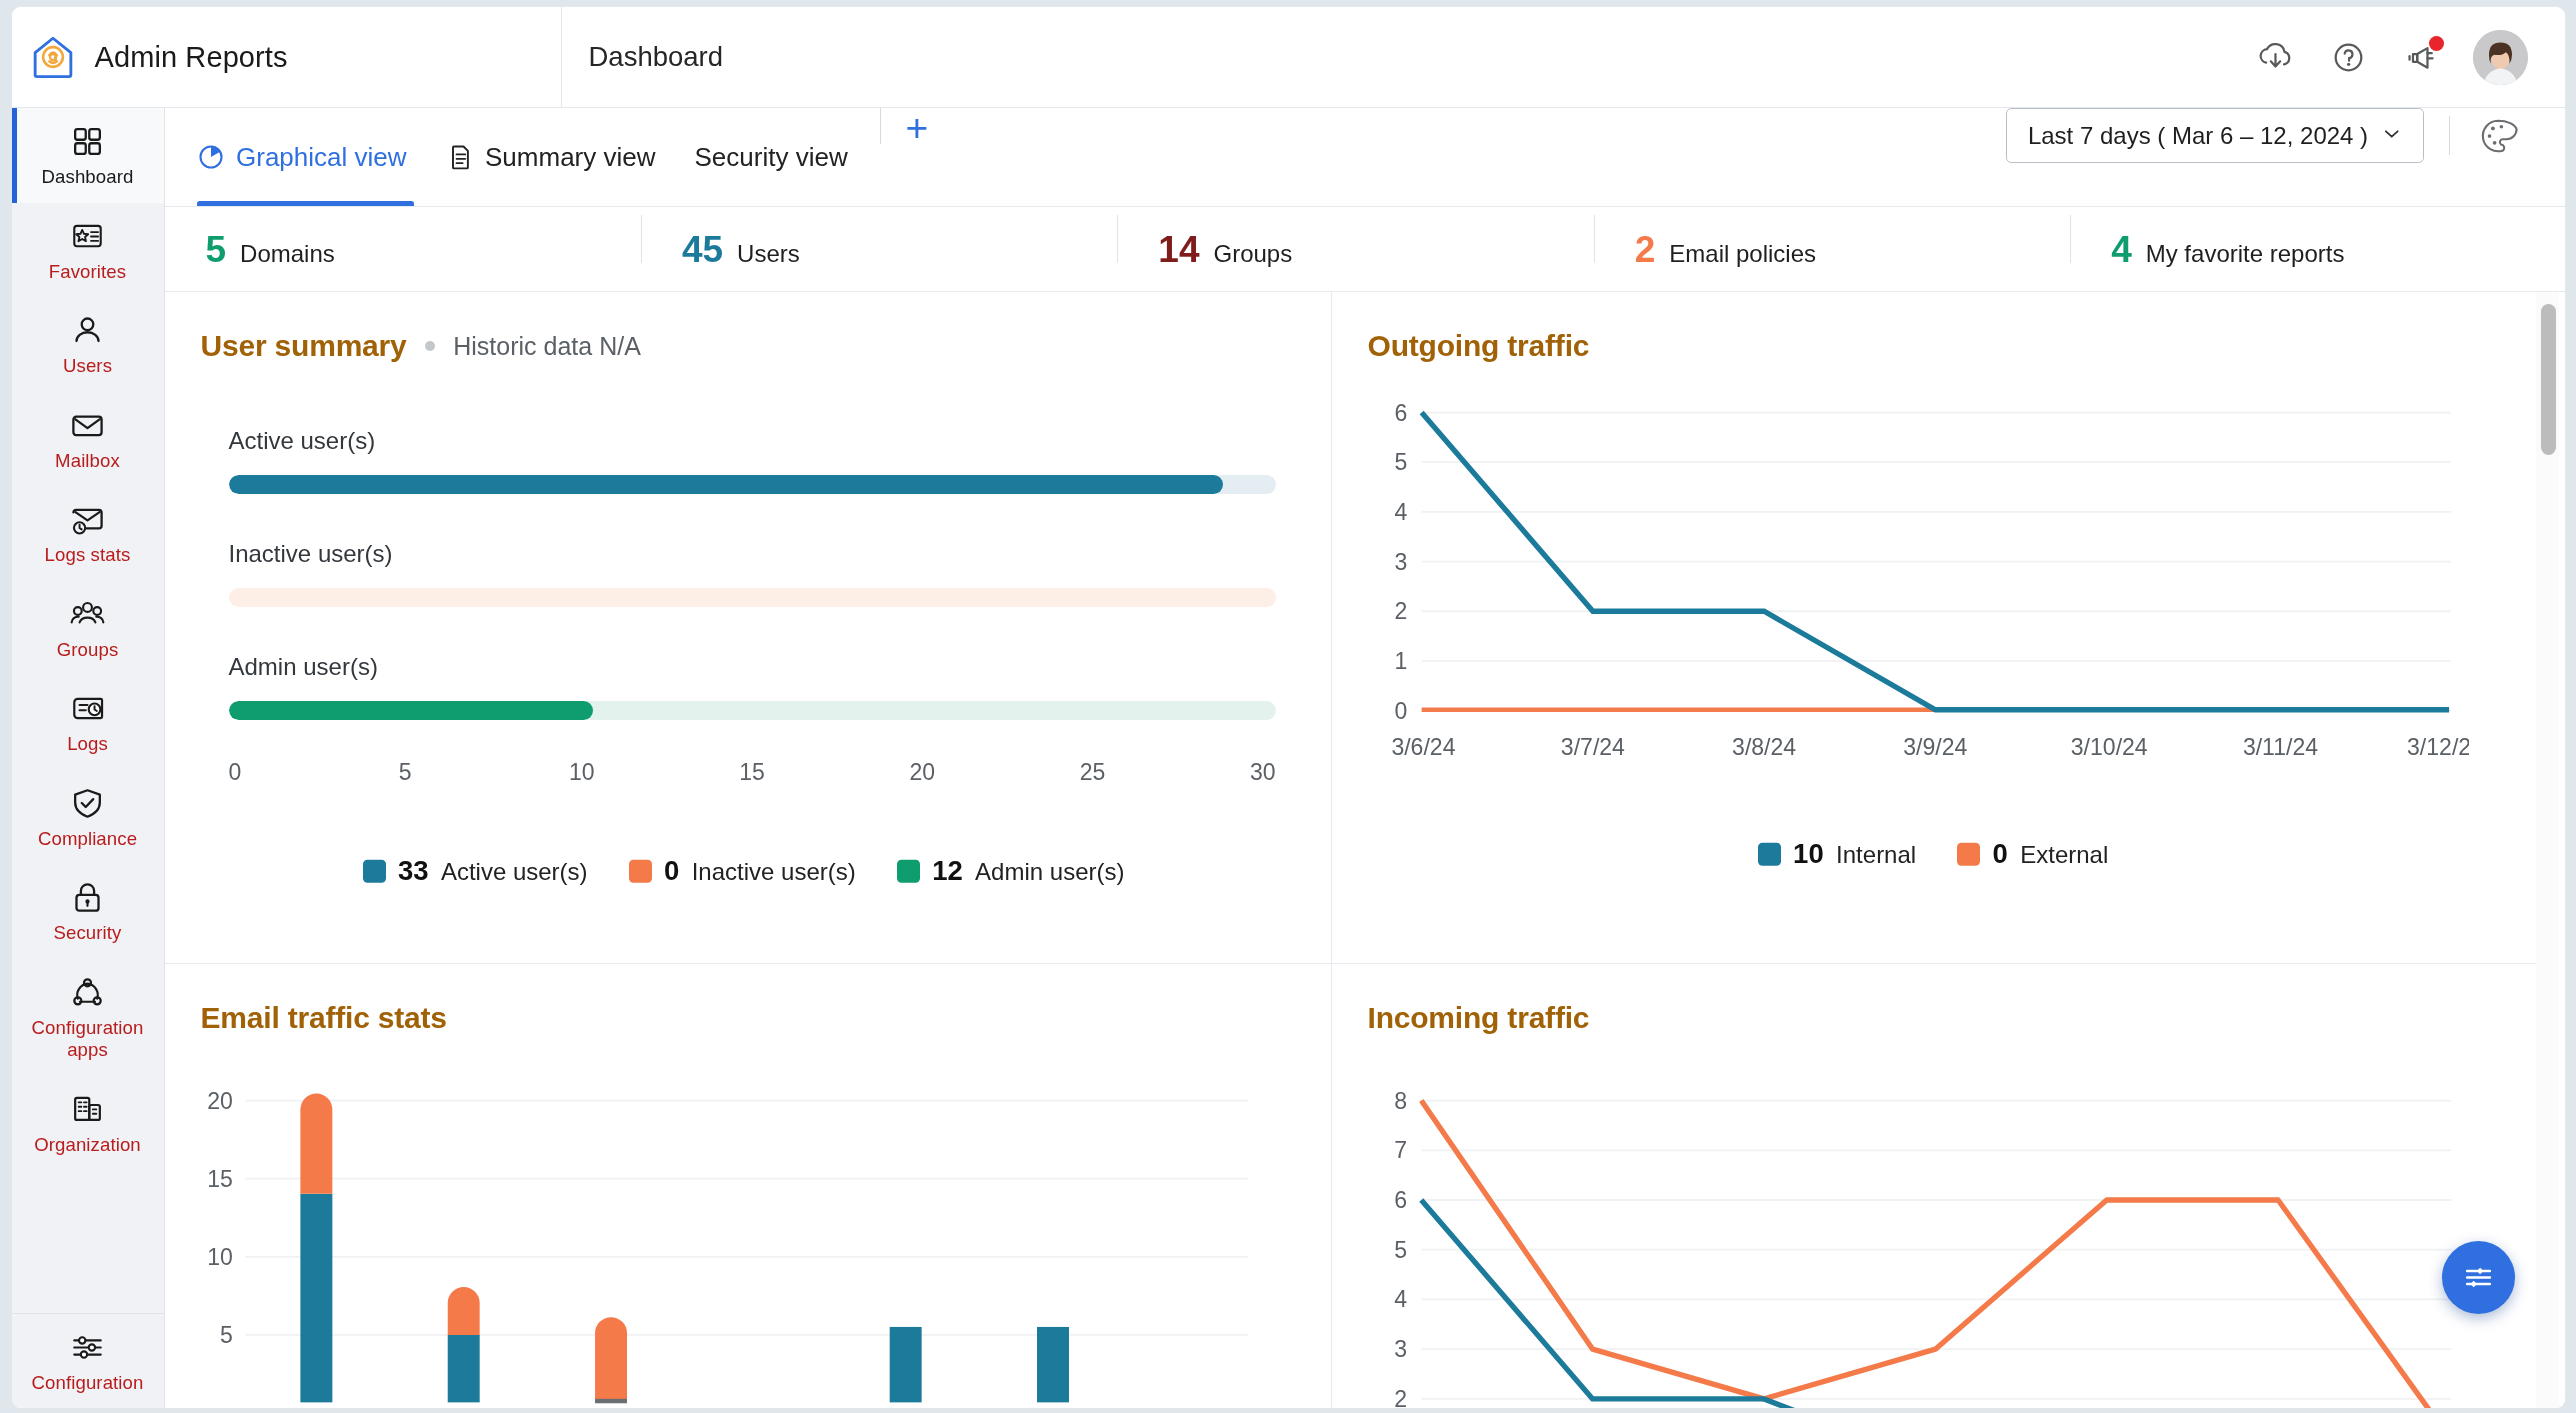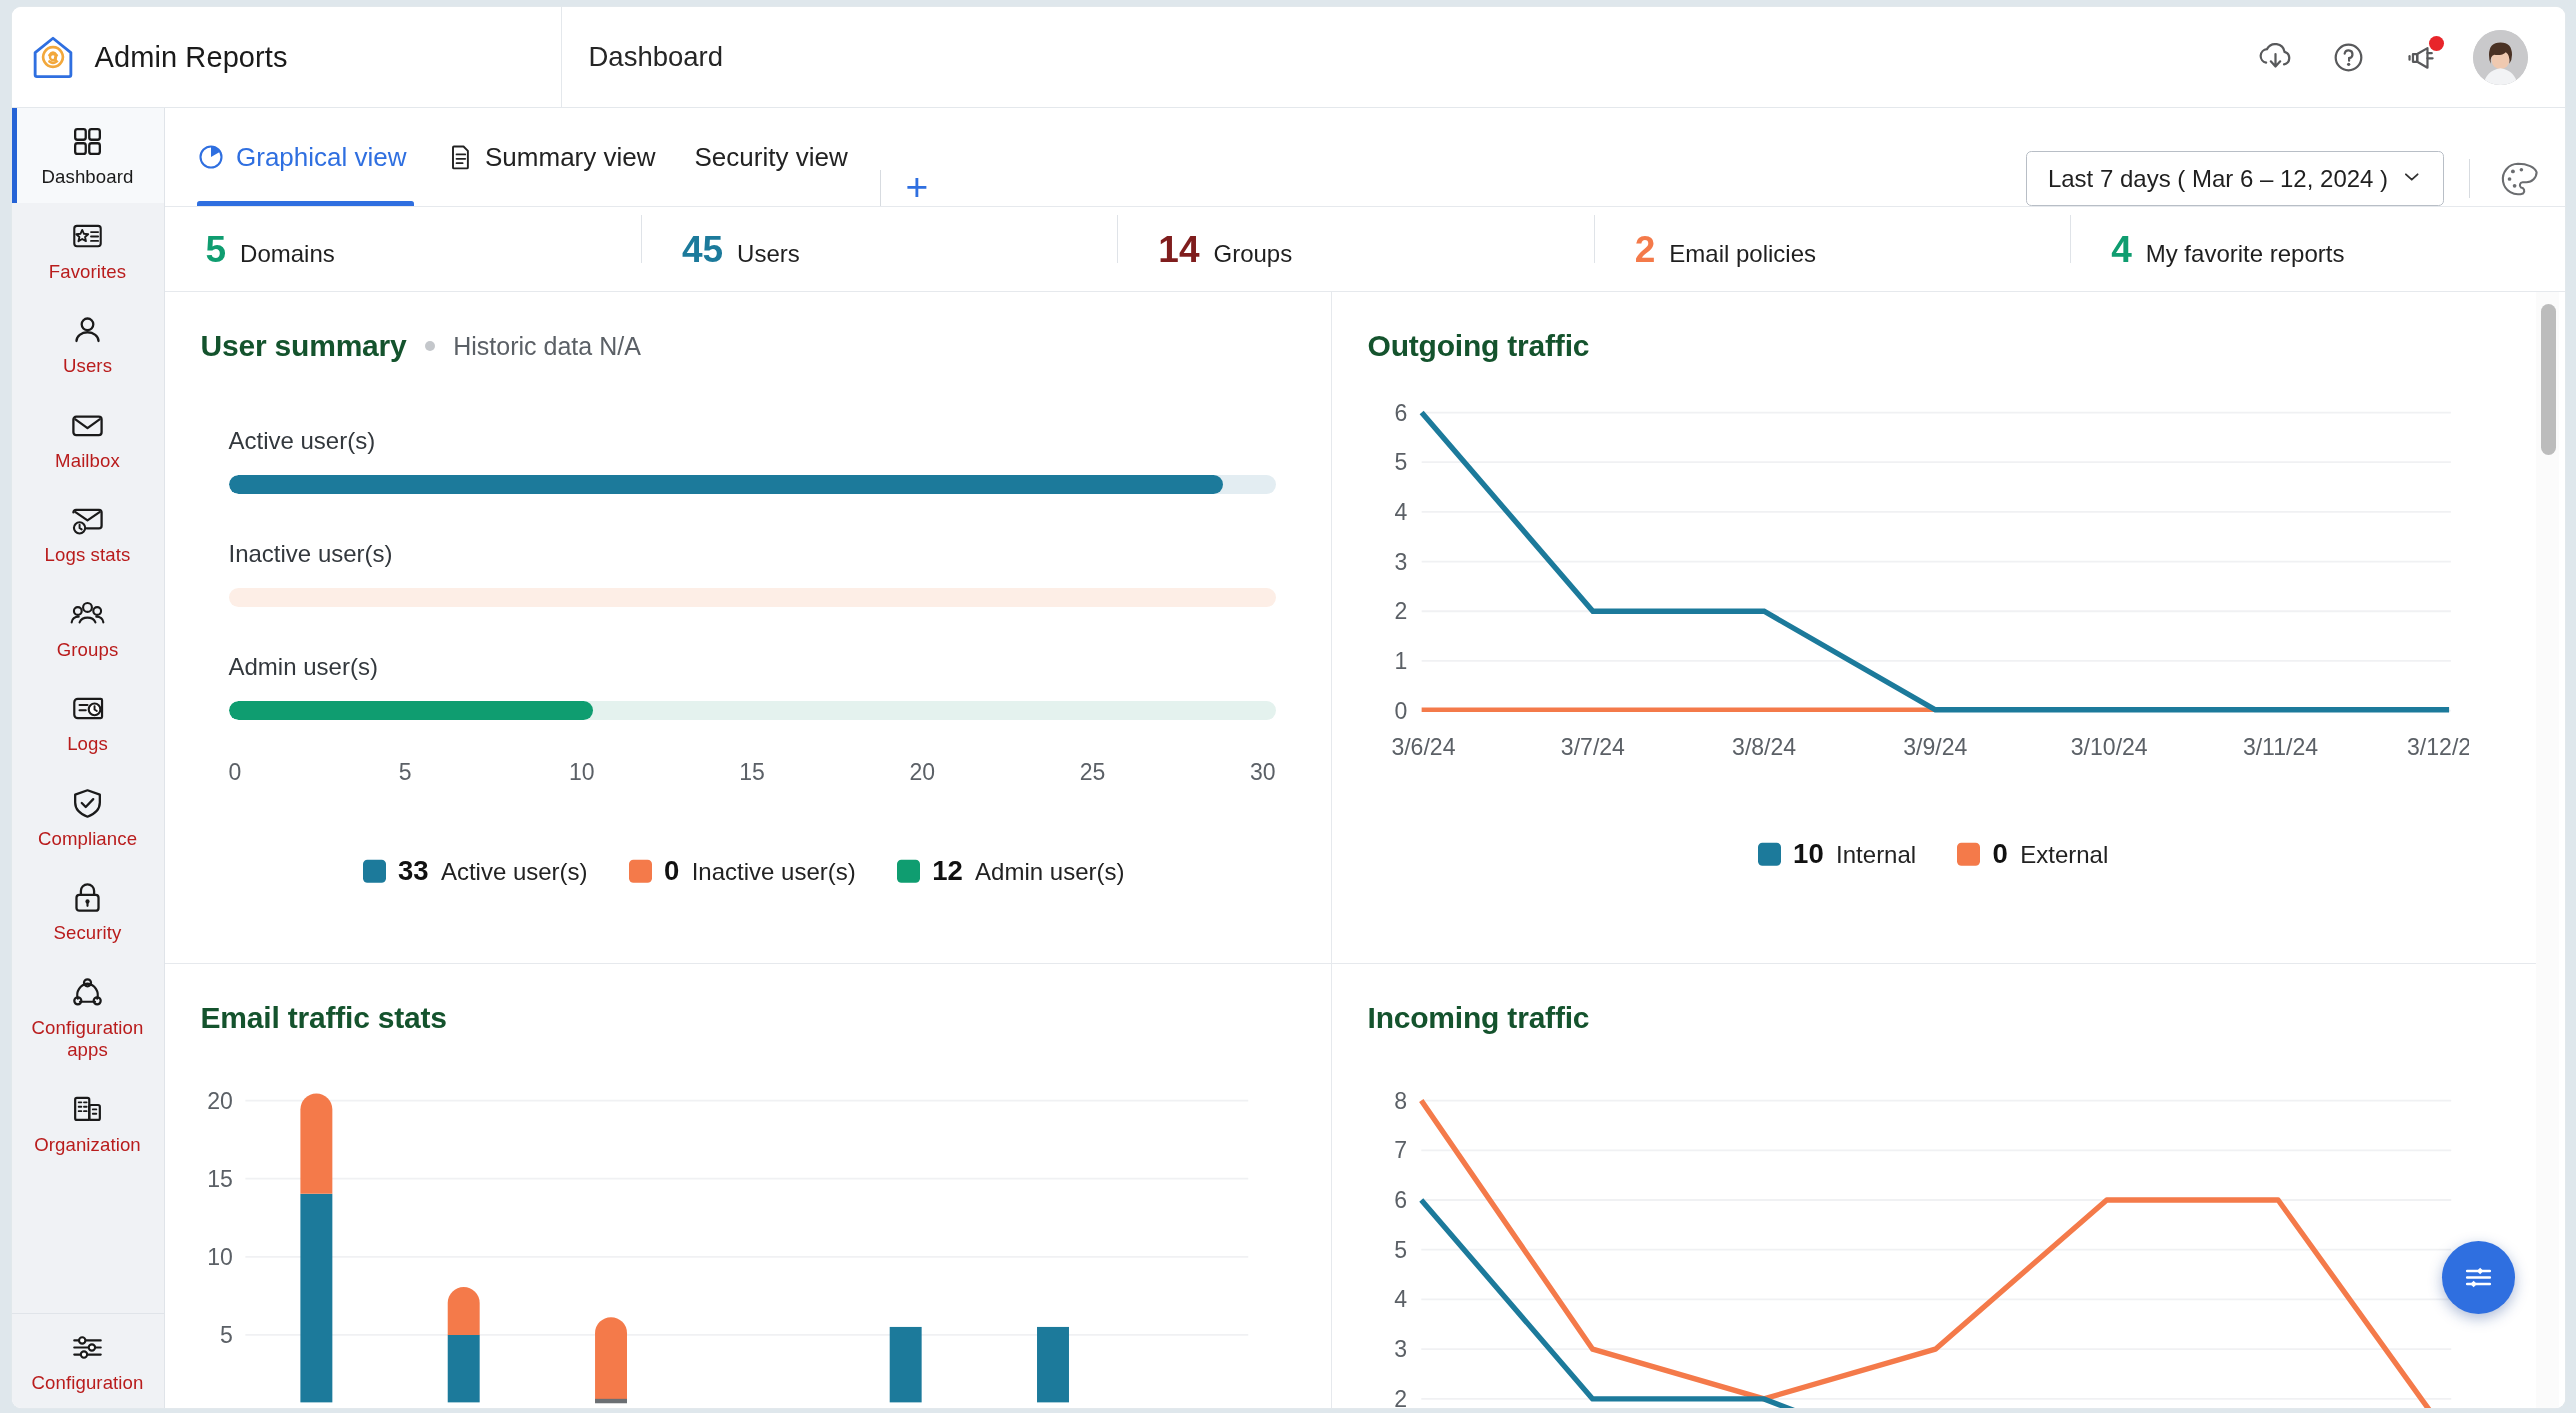--- a/index.html
+++ b/index.html
@@ -97,22 +97,22 @@
   .content {
     position: absolute; left: 153px; top: 101px;
     right: 0; bottom: 0;
     background: #ffffff;
     display: flex; flex-direction: column;
   }
 
   
   .tabstrip {
     height: 99px; flex: 0 0 auto;
-    display: flex; align-items: flex-end;
-    padding: 0 24px 0 32px;
+    display: flex; align-items: flex-start;
+    padding: 0 44px 0 32px;
     border-bottom: 0.9px solid #e6e9ed;
     background: #fff;
   }
   .tab {
     display: flex; align-items: center; gap: 11.5px;
     height: 100%; position: relative;
     padding: 0 19.5px; cursor: pointer;
     font-size: 26px; color: #222; white-space: nowrap;
   }
   .tab:first-child { padding-left: 0; }
@@ -180,21 +180,21 @@
   .panel {
     position: relative;
     border-right: 0.9px solid #e6e9ed;
     border-bottom: 0.9px solid #e6e9ed;
     padding: 37px 44px 0 36px;
     background: #fff;
     overflow: hidden;
   }
   .panel-head { display: flex; align-items: center; gap: 18px; }
   .panel-title {
-    font-size: 30px; font-weight: 700; color: #14532d; letter-spacing: -0.2px;
+    font-size: 30px; font-weight: 700; color: #a16207; letter-spacing: -0.2px;
   }
   .panel-dot {
     width: 10.7px; height: 10.7px; border-radius: 50%;
     background: #c4c7cb;
   }
   .panel-sub { font-size: 25px; color: #5b6066; }
 
   
   .bars { margin-top: 64px; padding-left: 28px; }
   .bar-block { margin-bottom: 46px; }

